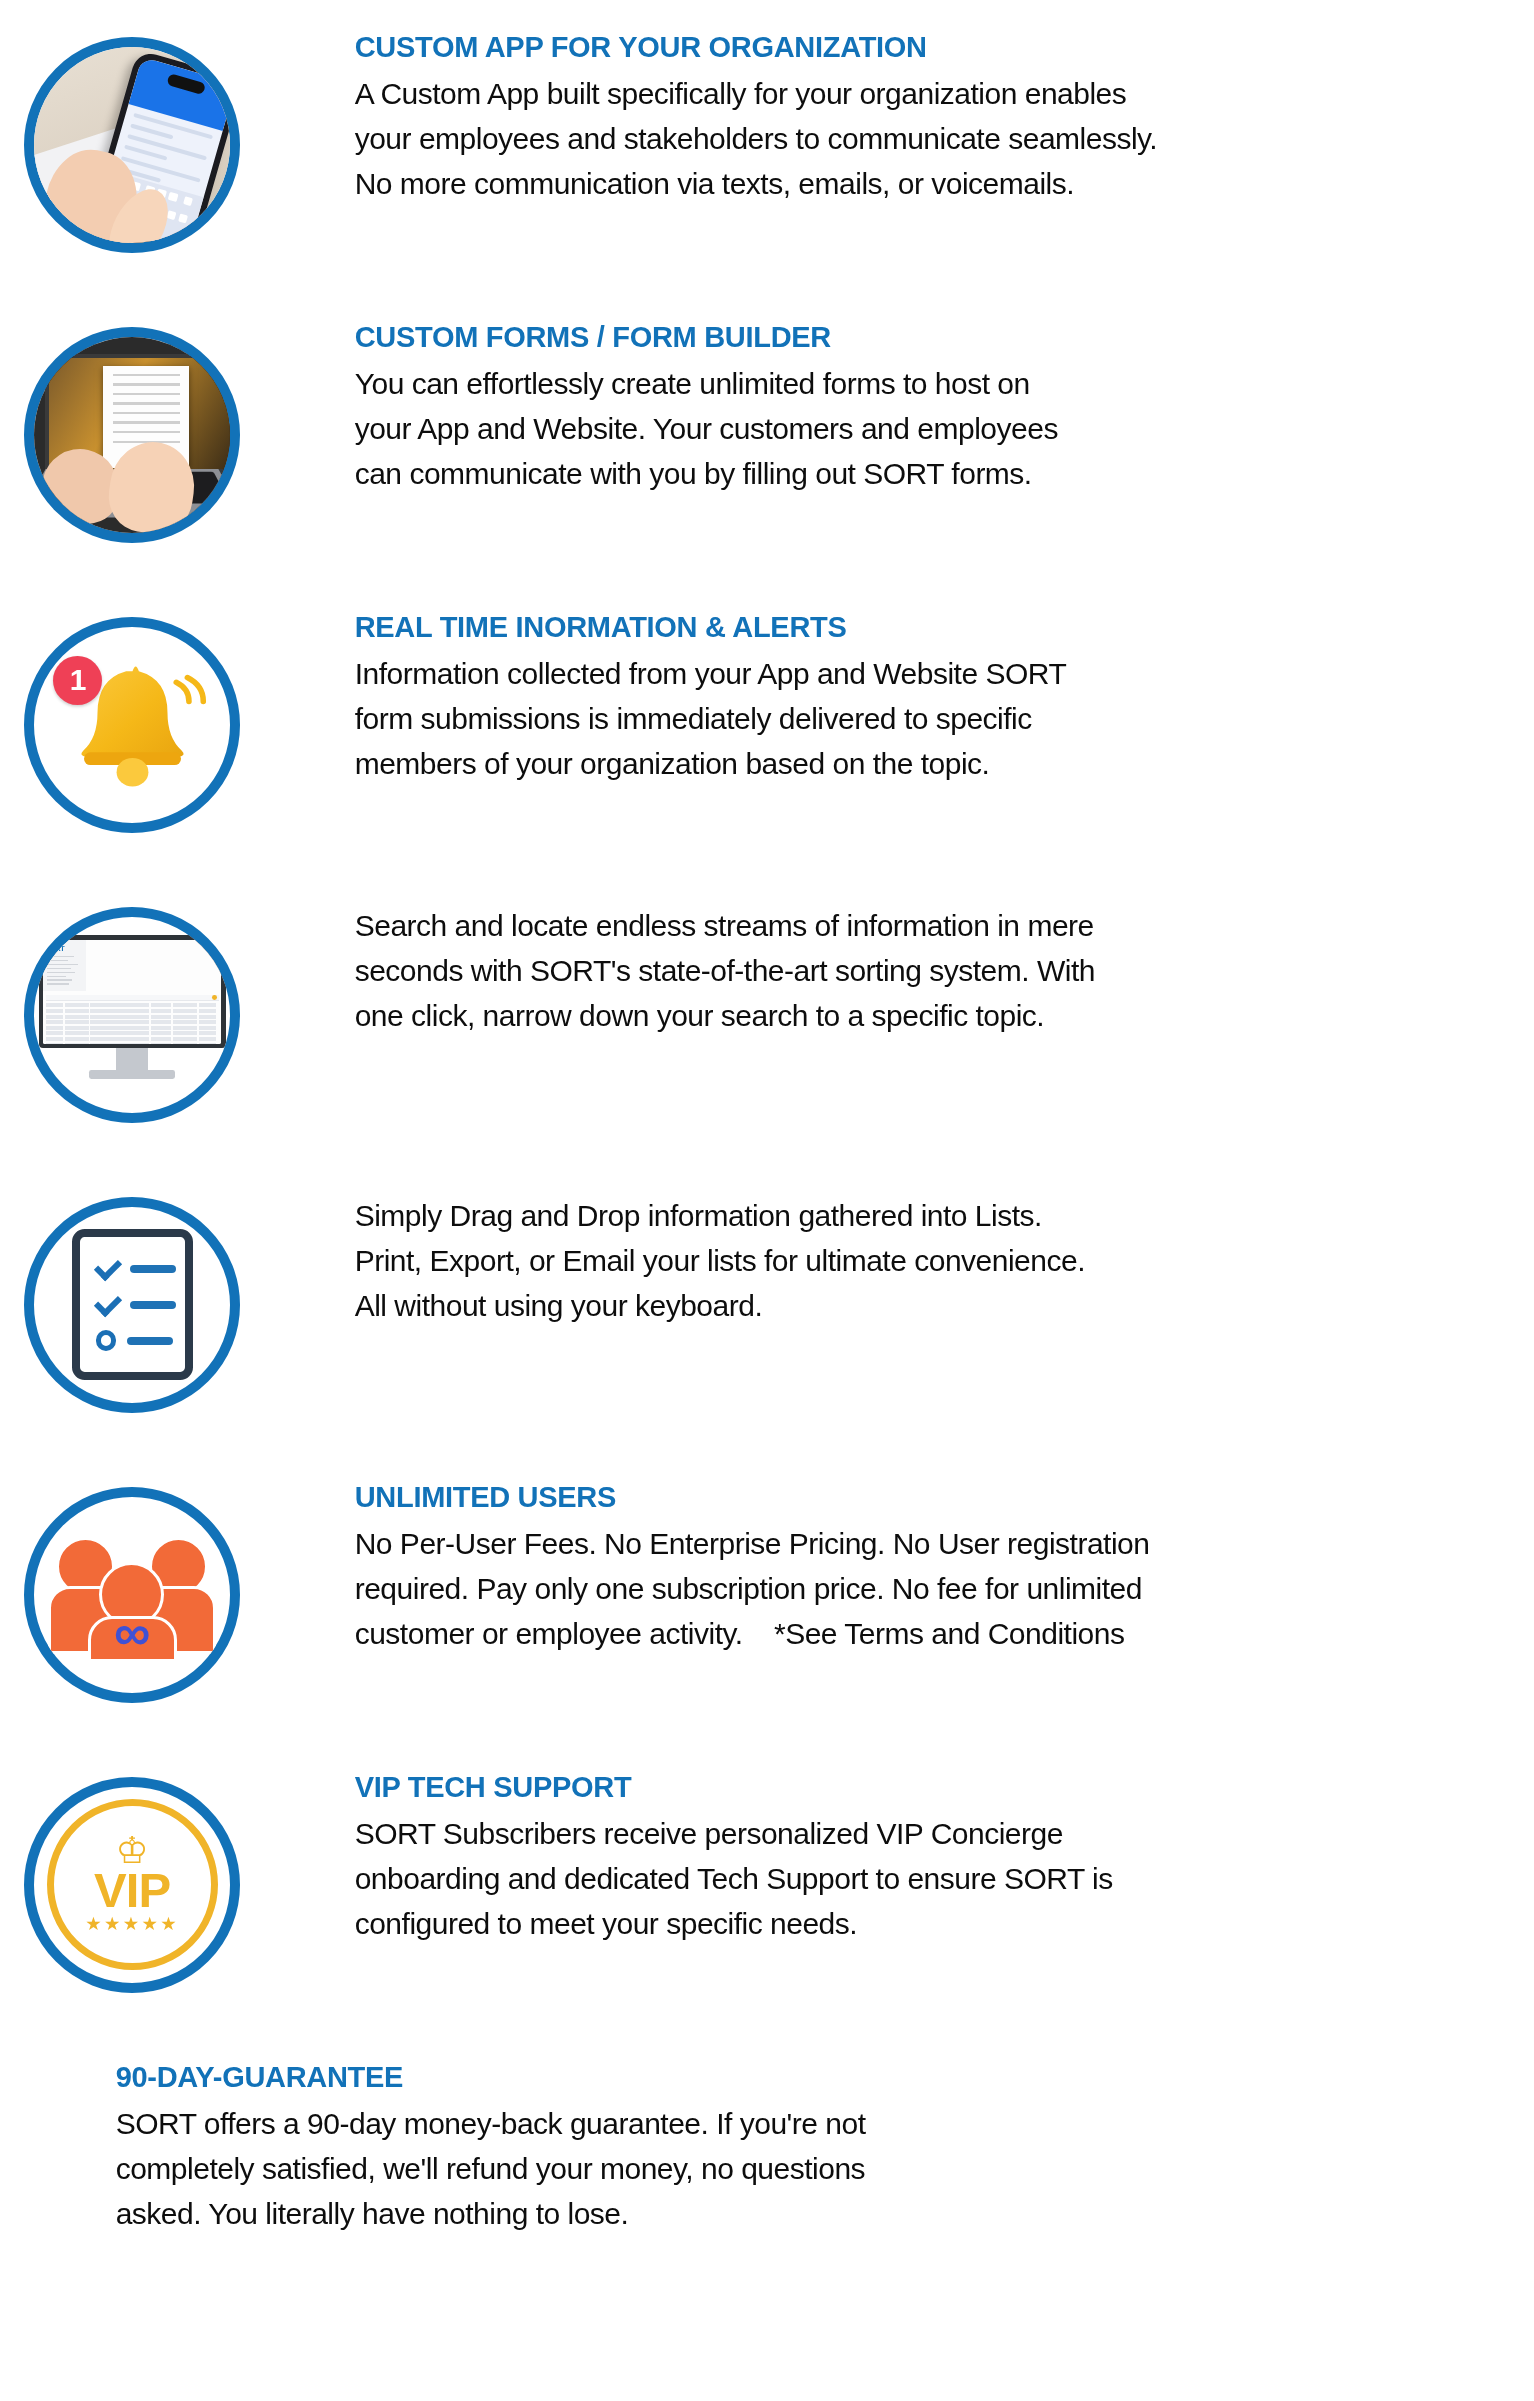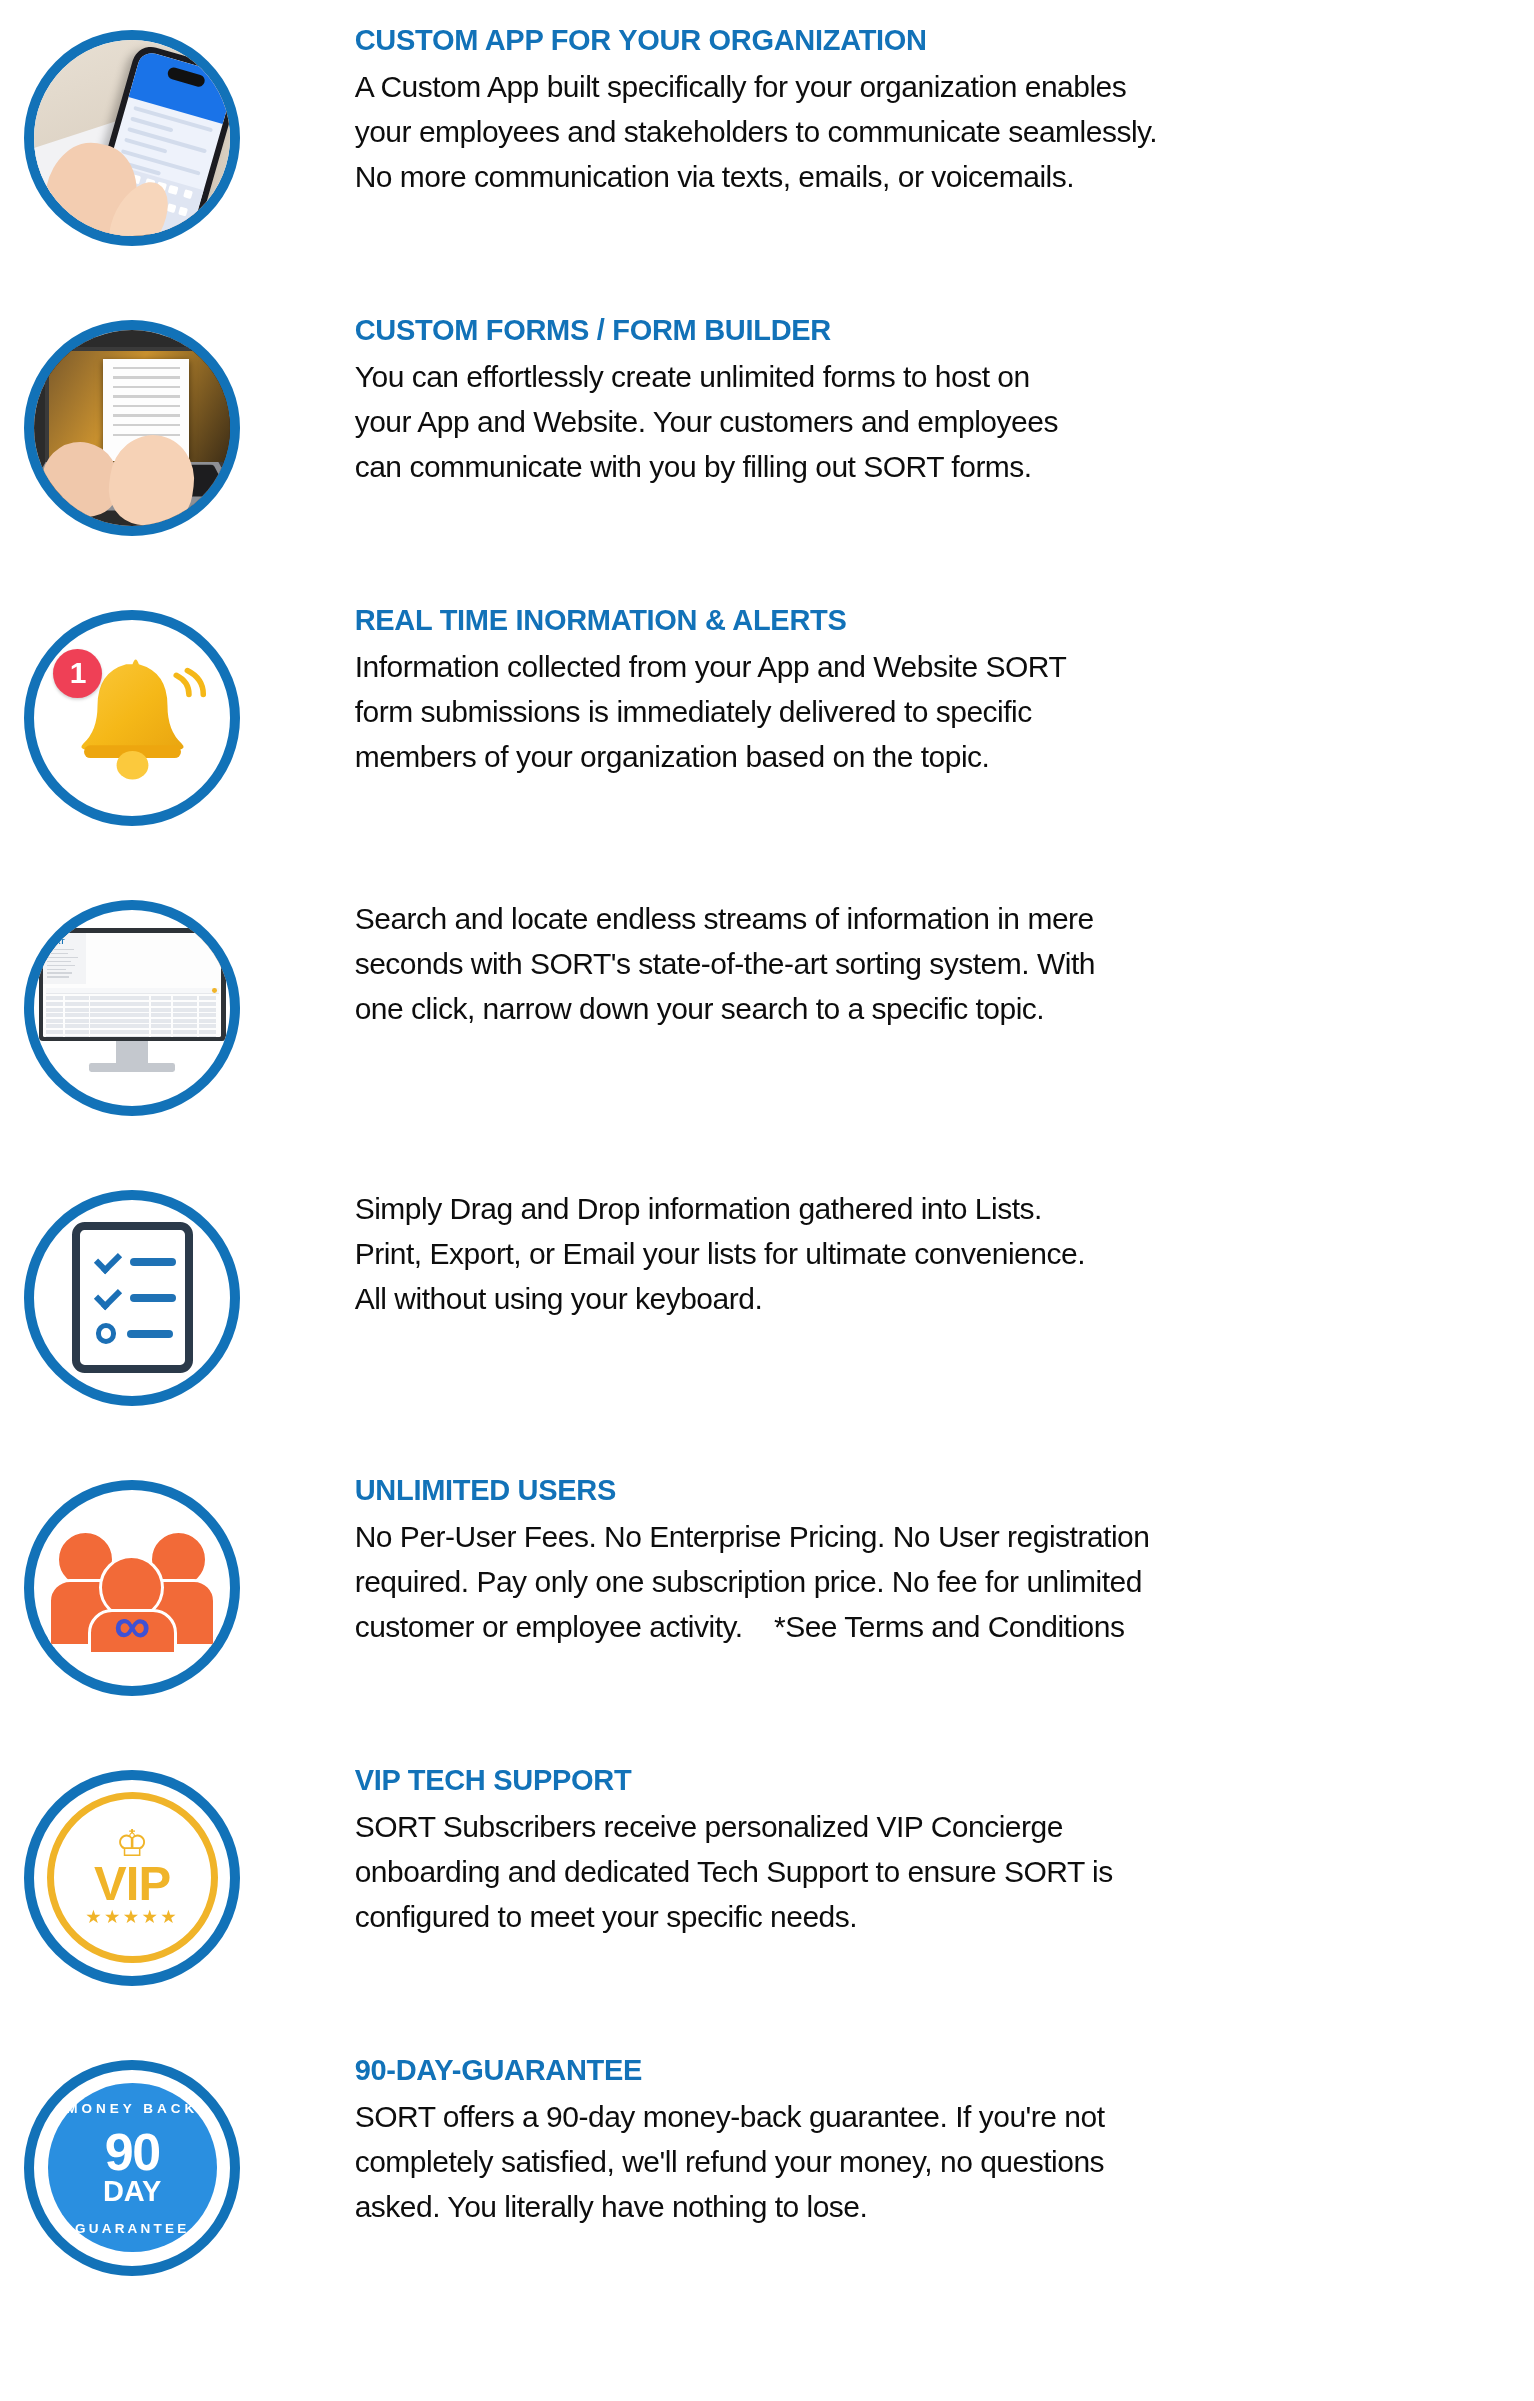--- a/index.html
+++ b/index.html
@@ -7,21 +7,21 @@
     width:1534px;
     background:#ffffff;
     font-family:"Liberation Sans", sans-serif;
   }
   body { padding:0; }
 
   .feature-list {
     width:1534px;
     min-height:2401px;
     background:#ffffff;
-    padding-top:16px;
+    padding-top:23px;
   }
 
   .feature-row {
     display:flex;
     align-items:flex-start;
     height:290px;
     padding-left:12.7px;
   }
 
   
@@ -492,32 +492,20 @@
       <div class="feature-heading">VIP TECH SUPPORT</div>
       <div class="feature-body">
         <div>SORT Subscribers receive personalized VIP Concierge</div>
         <div>onboarding and dedicated Tech Support to ensure SORT is</div>
         <div>configured to meet your specific needs.</div>
       </div>
     </div>
   </div>
 
   <div class="feature-row">
-    <div class="icon-cell">
-      <div class="icon-ring round">
-        <div class="icon-inner">
-          <div class="seal">
-            <div class="seal-top">MONEY BACK</div>
-            <div class="seal-90">90</div>
-            <div class="seal-day">DAY</div>
-            <div class="seal-bot">GUARANTEE</div>
-          </div>
-        </div>
-      </div>
-    </div>
     <div class="text-cell">
       <div class="feature-heading">90-DAY-GUARANTEE</div>
       <div class="feature-body">
         <div>SORT offers a 90-day money-back guarantee. If you're not</div>
         <div>completely satisfied, we'll refund your money, no questions</div>
         <div>asked.  You literally have nothing to lose.</div>
       </div>
     </div>
   </div>
 

